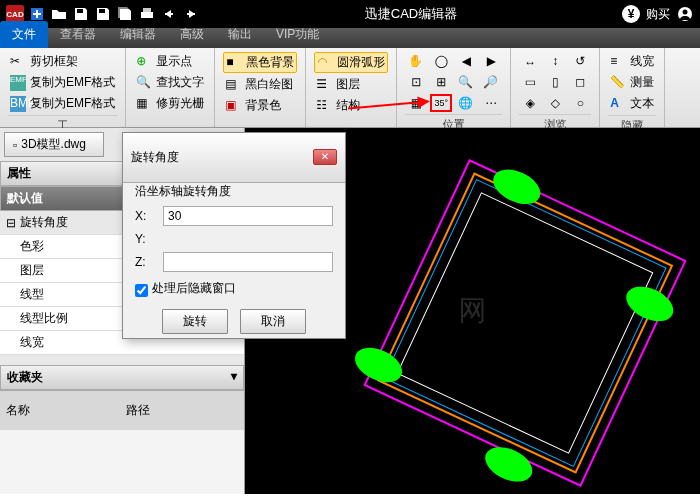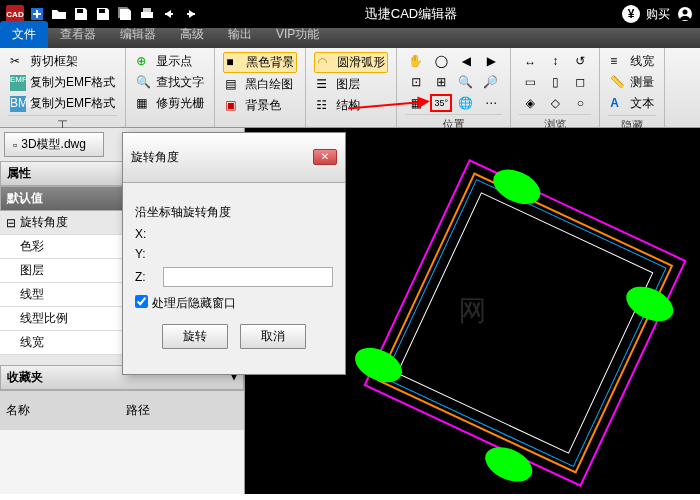--- a/index.html
+++ b/index.html
@@ -40,26 +40,26 @@
 .car-inner1{position:absolute;inset:30px;border:2px solid #ff8800}
 .car-inner2{position:absolute;inset:45px;border:1px solid #fff}
 .car-wire{position:absolute;inset:35px;border:1px solid #00aaff}
 .wheel{position:absolute;width:50px;height:30px;background:#00ff00;border-radius:50%}
 .w1{top:10px;left:50px}.w2{top:60px;right:10px}.w3{bottom:30px;left:0}.w4{bottom:-5px;right:70px}
 .arrow{position:absolute;top:104px;left:348px;width:80px;height:2px;background:red;transform:rotate(-5deg)}
 .arrow::after{content:"";position:absolute;right:-2px;top:-5px;border-left:12px solid red;border-top:6px solid transparent;border-bottom:6px solid transparent}
 .dialog{position:absolute;top:132px;left:122px;width:224px;background:#f0f0f0;border:1px solid #888;box-shadow:3px 3px 10px rgba(0,0,0,0.3)}
 .dlg-title{background:linear-gradient(#fff,#ddd);padding:16px 8px;display:flex;justify-content:space-between;border-bottom:1px solid #aaa}
 .dlg-close{width:24px;height:16px;background:linear-gradient(#e88,#c44);border:1px solid #a33;border-radius:2px;text-align:center;color:#fff;line-height:14px;font-size:10px}
-.dlg-body{padding:21px 12px}
+.dlg-body{padding:0 12px}
 .dlg-sub{margin-bottom:6px}
 .dlg-row{display:flex;align-items:center;gap:8px;margin-bottom:6px}
 .dlg-row label{width:20px}
 .dlg-row input[type=text]{flex:1;border:1px solid #aaa;padding:2px 4px;background:#fff}
-.dlg-chk{display:flex;align-items:flex-start;gap:4px;margin:8px 0}
+.dlg-chk{display:flex;align-items:flex-end;gap:4px;margin:8px 0}
 .dlg-btns{display:flex;gap:12px;justify-content:center;padding:4px 0}
 .dlg-btn{padding:3px 20px;background:linear-gradient(#fff,#ddd);border:1px solid #888;border-radius:1px}
 svg{width:16px;height:16px}
 </style>
 </head>
 <body>
 
 <div class="titlebar">
   <div class="tb-left">
     <span class="tb-icon cad-logo">CAD</span>
@@ -284,20 +284,21 @@
 
 <div class="dialog">
   <div class="dlg-title">
     <span>旋转角度</span>
     <span class="dlg-close">✕</span>
   </div>
   <div class="dlg-body">
     <div class="dlg-sub">沿坐标轴旋转角度</div>
     <div class="dlg-row">
         <label>X:</label>
+        <input type="text" value="30" style="">
       </div>
     <div class="dlg-row">
         <label>Y:</label>
       </div>
     <div class="dlg-row">
         <label>Z:</label>
         <input type="text" value="" style="">
       </div>
     <div class="dlg-chk">
         <input type="checkbox" checked="" style="">

